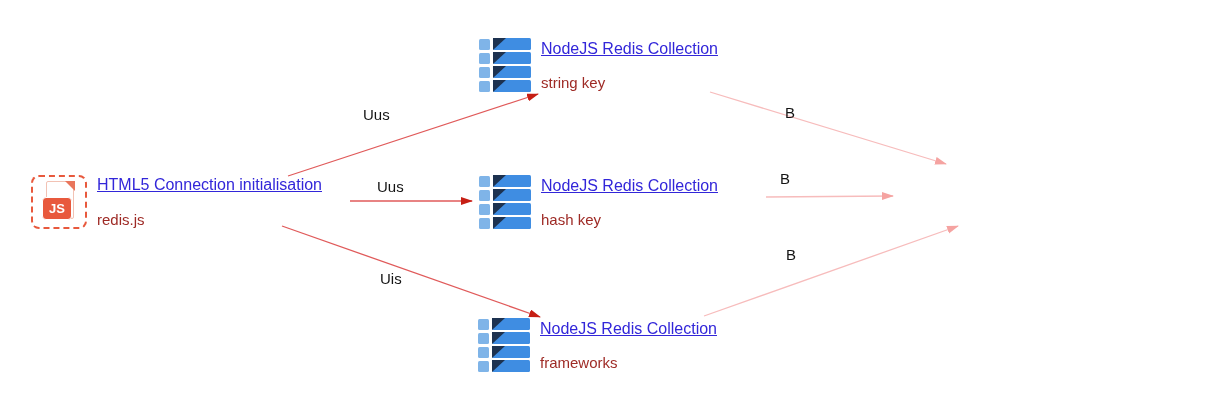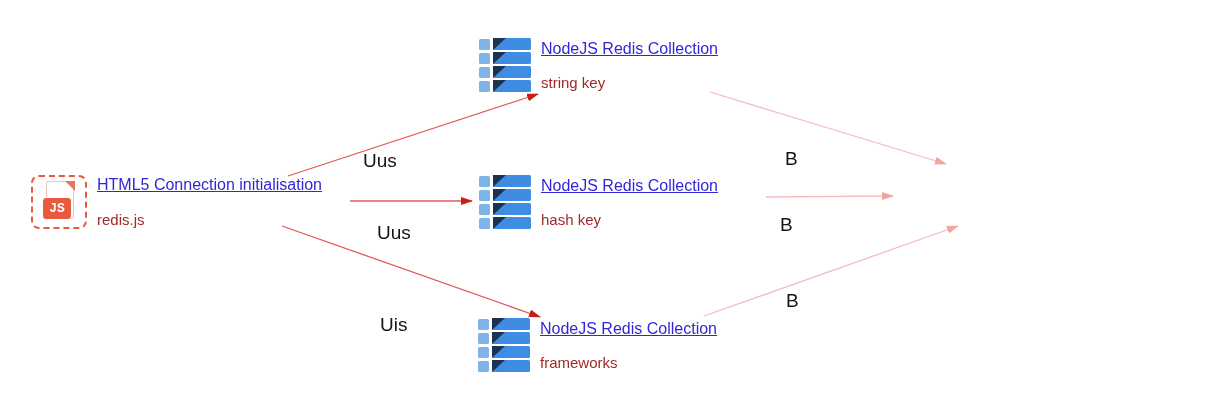--- a/index.html
+++ b/index.html
@@ -11,23 +11,22 @@
     overflow:hidden;
   }
   #edge-layer{position:absolute;left:0;top:0;width:1226px;height:410px;}
   .edge-strong{stroke:var(--edge-strong,#e05a5a);stroke-width:1.3;}
   .edge-weak{stroke:var(--edge-weak,#f7bcbc);stroke-width:1.3;}
   .head-strong{fill:var(--edge-strong-head,#c61f14);}
   .head-weak{fill:var(--edge-weak-head,#f5a3a1);}
 
   .edge-label{
     position:absolute;
-    font-size:19px;color:var(--label,#141414);
+    font-size:15px;color:var(--label,#141414);
     white-space:nowrap;
-    margin-top:44px;
   }
 
   .node{position:absolute;display:flex;align-items:center;gap:10px;}
   .node-text{display:flex;flex-direction:column;line-height:1.2;}
   .node-title{
     color:var(--link,#3226d9);
     text-decoration:underline;
     font-size:16px;
     cursor:pointer;
     white-space:nowrap;
@@ -52,21 +51,21 @@
   .js-fold{
     position:absolute;right:10px;top:4px;width:0;height:0;
     border-left:10px solid transparent;
     border-top:10px solid var(--js-fold,#e9765c);
   }
   .js-badge{
     position:absolute;left:9px;top:20px;width:28px;height:21px;
     background:var(--js-orange,#e8593d);
     border:1px solid #ffffff;border-radius:4px;
     color:#ffffff;font-weight:bold;font-size:13px;
-    display:flex;align-items:center;justify-content:center;font-family:Liberation Mono, monospace;
+    display:flex;align-items:center;justify-content:center;
   }
 
   .icon-svg{flex:0 0 auto;display:block;}
 </style>
 </head>
 <body>
 
 <div id="canvas">
 
   <svg id="edge-layer" viewBox="0 0 1226 410" xmlns="http://www.w3.org/2000/svg">

